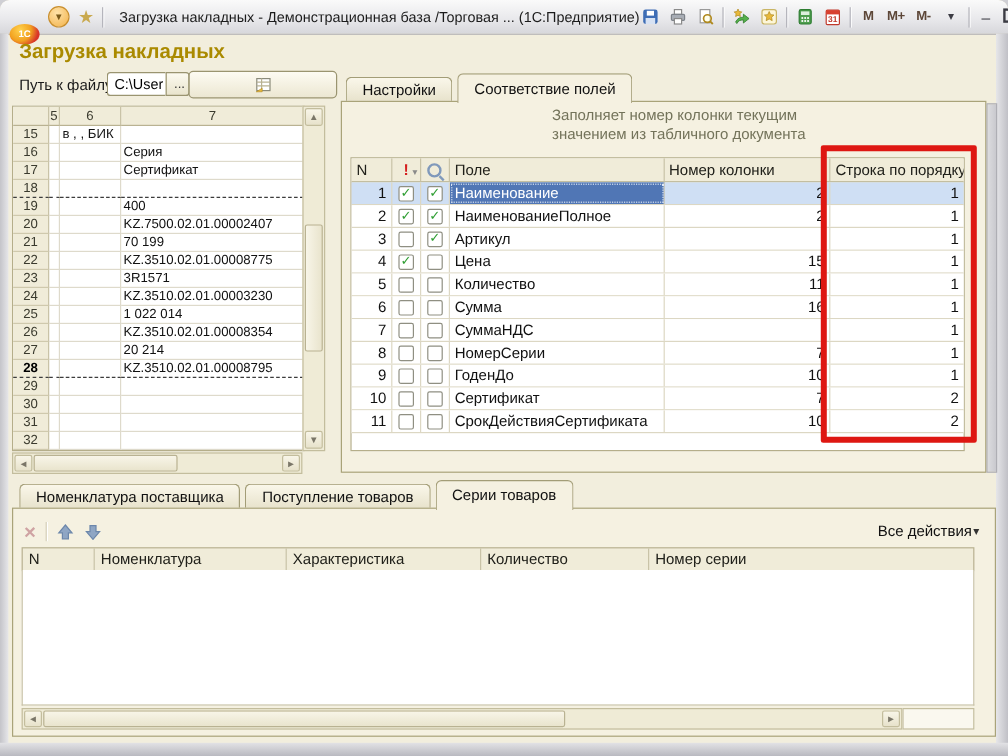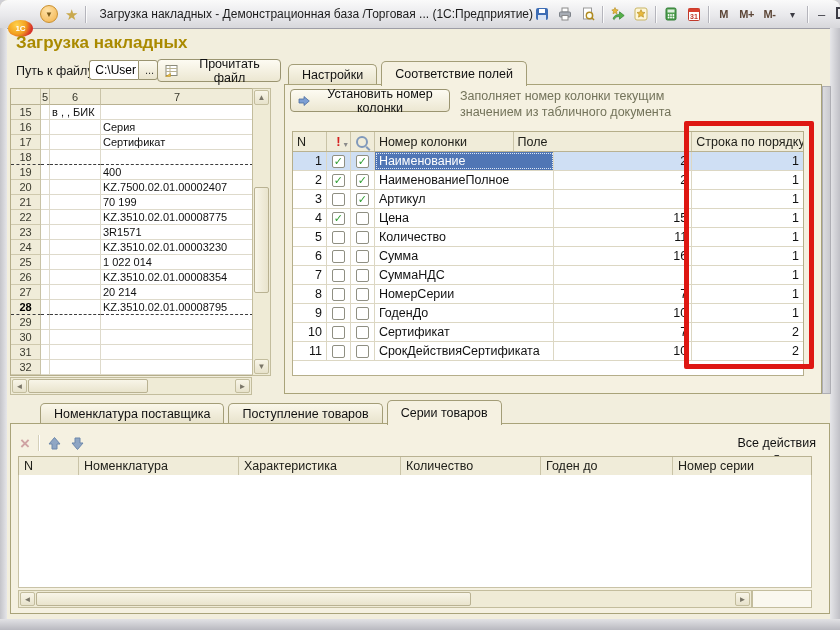--- a/index.html
+++ b/index.html
@@ -33,21 +33,21 @@
   .path-input{width:44px;height:18px;border:1px solid #9a9470;border-right:none;border-radius:3px 0 0 3px;
     font-size:12px;padding:0 2px;font-family:inherit;background:#fff;text-align:right;}
   .dots-btn{width:20px;height:20px;border:1px solid #9a9470;border-radius:0 3px 3px 0;
     background:linear-gradient(#fcfaf0,#e9e4cd);font-size:11px;line-height:10px;text-align:center;color:#333;}
   .btn{display:flex;align-items:center;gap:6px;border:1px solid #9a9470;border-radius:4px;
     background:linear-gradient(#fdfbf2,#ece7d2);font-size:12.5px;color:#111;justify-content:center;}
   .read-btn{position:absolute;left:157px;top:59px;width:124px;height:23px;}
   
   .tabrow{position:absolute;display:flex;align-items:flex-end;gap:4px;}
   .rtabs{left:288px;top:61px;height:24px;}
-  .btabs{left:16px;top:400px;height:24px;margin-left:24px;}
+  .btabs{left:16px;top:400px;height:24px;}
   .tab{height:20px;padding:0 13px;display:flex;align-items:center;font-size:12.5px;color:#111;
     background:linear-gradient(#faf7ea,#e7e2cb);border:1px solid #a39d77;border-bottom:none;border-radius:5px 5px 0 0;}
   .tab.active{height:24px;background:#f5f1e1;position:relative;z-index:3;margin-bottom:-1px;}
   
   .map-panel{position:absolute;left:284px;top:84px;width:538px;height:310px;background:#f5f1e1;border:1px solid #a9a379;box-sizing:border-box;}
   .setcol-btn{position:absolute;left:290px;top:89px;width:160px;height:23px;}
   .map-hint{position:absolute;left:460px;top:88px;width:235px;font-size:12.5px;line-height:16px;color:#73735a;}
   .map-table{position:absolute;left:292px;top:131px;width:512px;height:245px;background:#fff;border:1px solid #b5ae8a;box-sizing:border-box;}
   .mhead{display:flex;height:20px;background:#f0ecd9;border-bottom:1px solid #b9b292;box-sizing:border-box;}
   .mhc{border-right:1px solid #c9c3a7;box-sizing:border-box;display:flex;align-items:center;padding:0 4px;font-size:12.5px;color:#20201a;overflow:hidden;white-space:nowrap;}
@@ -84,21 +84,21 @@
   .sbthumb{position:absolute;background:linear-gradient(90deg,#f8f5e8,#e9e4cd);border:1px solid #b9b292;border-radius:2px;box-sizing:border-box;}
   .sbthumb.h{background:linear-gradient(#f8f5e8,#e9e4cd);}
   .vscroll-sheet{left:252px;top:88px;width:19px;height:288px;}
   .hscroll-sheet{left:10px;top:377px;width:242px;height:18px;}
   .grayscroll{position:absolute;left:822px;top:86px;width:9px;height:308px;background:linear-gradient(90deg,#dcdcdf,#c9c9ce);border:1px solid #aeaeb4;box-sizing:border-box;}
   
   .bottom-panel{position:absolute;left:10px;top:423px;width:820px;height:191px;background:#f5f1e1;border:1px solid #a9a379;box-sizing:border-box;}
   .btool{position:absolute;left:20px;top:433px;height:20px;display:flex;align-items:center;gap:8px;}
   .x-ic{font-size:17px;font-weight:bold;color:#cfa3a3;line-height:1;}
   .vsep{width:1px;height:16px;background:#d5d0ba;box-shadow:1px 0 0 #fff;}
-  .allact{position:absolute;right:24px;top:436px;display:flex;align-items:center;gap:1px;font-size:12.5px;color:#111;flex-direction:column;}
+  .allact{position:absolute;right:24px;top:436px;display:flex;align-items:center;gap:1px;font-size:12.5px;color:#111;}
   .allact .da{font-size:10px;color:#333;}
   .btable-head{position:absolute;left:18px;top:456px;width:794px;height:20px;display:flex;background:#f0ecd9;border:1px solid #b9b292;box-sizing:border-box;}
   .bhc{border-right:1px solid #c9c3a7;box-sizing:border-box;display:flex;align-items:center;padding:0 5px;font-size:12.5px;color:#20201a;overflow:hidden;white-space:nowrap;}
   .btable-body{position:absolute;left:18px;top:475px;width:794px;height:113px;background:#fff;border:1px solid #c9c3a7;border-top:none;box-sizing:border-box;}
   .hscroll-bottom{left:18px;top:590px;width:734px;height:18px;}
   .scorner{position:absolute;left:752px;top:590px;width:60px;height:18px;background:#faf8ef;border:1px solid #c3bd9d;box-sizing:border-box;}
   svg{display:block;}
 </style>
 </head>
 <body>
@@ -194,50 +194,41 @@
   <button class="btn read-btn">
     <span>
       <svg width="15" height="15">
           <rect x="2" y="2.5" width="11" height="10" fill="#fff" stroke="#8a8a7a"></rect>
           <line x1="2" y1="5.5" x2="13" y2="5.5" stroke="#b9b292"></line>
           <line x1="2" y1="8.5" x2="13" y2="8.5" stroke="#b9b292"></line>
           <line x1="6" y1="2.5" x2="6" y2="12.5" stroke="#b9b292"></line>
           <path d="M1.5 13.5 L6.5 13.5 L6.5 10.5 Z" fill="#e8b93c" stroke="#b08a20" stroke-width=".5"></path>
         </svg>
     </span>
-    <span>Прочитать файл</span>
   </button>
 
   <div class="tabrow rtabs">
     <div class="tab">Настройки</div>
     <div class="tab active">Соответствие полей</div>
   </div>
 
   <div class="map-panel"></div>
-  <button class="btn setcol-btn">
-    <span>
-      <svg width="14" height="12">
-          <path d="M2 4 L7 4 L7 1.5 L12.3 6 L7 10.5 L7 8 L2 8 Z" fill="#7d9fd4" stroke="#4d6da0" stroke-width=".8"></path>
-        </svg>
-    </span>
-    <span>Установить номер колонки</span>
-  </button>
   <div class="map-hint">Заполняет номер колонки текущим значением из табличного документа</div>
 
   <div class="map-table">
     <div class="mhead">
       <div class="mhc" style="width:34px">N</div>
       <div class="mhc" style="width:24px;justify-content:center">
         <span class="flag-ic"><span>!</span><span class="fa">▼</span></span>
       </div>
       <div class="mhc" style="width:24px;justify-content:center">
         <span class="mag"></span>
       </div>
+      <div class="mhc" style="width:179px">Поле</div>
       <div class="mhc" style="width:139px">Номер колонки</div>
-      <div class="mhc" style="width:179px">Поле</div>
       <div class="mhc" style="width:111px;border-right:none">Строка по порядку</div>
     </div>
     <div id="map-rows">
         <div class="mrow sel">
           <div class="mc c-n">1</div>
           <div class="mc c-flag">
             <span class="cb">✓</span>
           </div>
           <div class="mc c-search">
             <span class="cb">✓</span>
@@ -526,21 +517,20 @@
   <div class="allact">
     <span>Все действия</span>
     <span class="da">▾</span>
   </div>
 
   <div class="btable-head" id="btable-head">
       <div class="bhc" style="width: 60px;">N</div>
       <div class="bhc" style="width: 160px;">Номенклатура</div>
       <div class="bhc" style="width: 162px;">Характеристика</div>
       <div class="bhc" style="width: 140px;">Количество</div>
-      <div class="bhc" style="width: 132px;">Годен до</div>
       <div class="bhc" style="width: 138px; border-right: none;">Номер серии</div>
     </div>
   <div class="btable-body"></div>
 
   <div class="sb hscroll-bottom">
     <div class="sbarrow" style="left:1px;top:1px;width:15px;height:14px;">◄</div>
     <div class="sbthumb h" style="left:17px;top:1px;width:435px;height:14px;"></div>
     <div class="sbarrow" style="right:1px;top:1px;width:15px;height:14px;">►</div>
   </div>
   <div class="scorner"></div>

